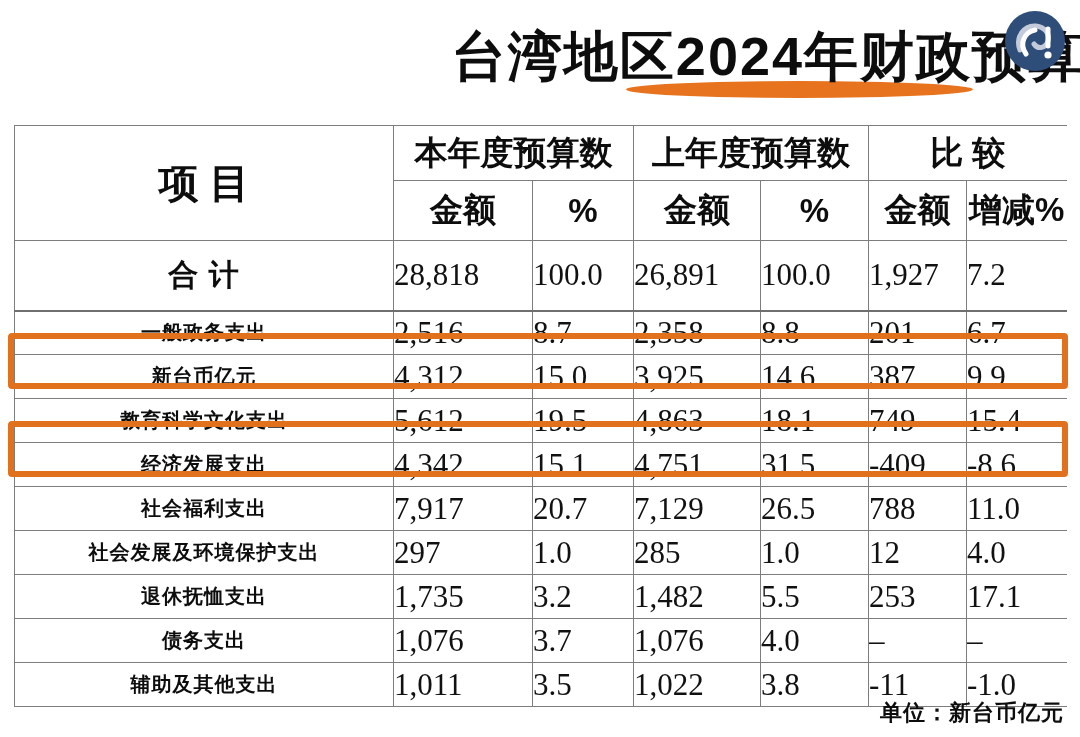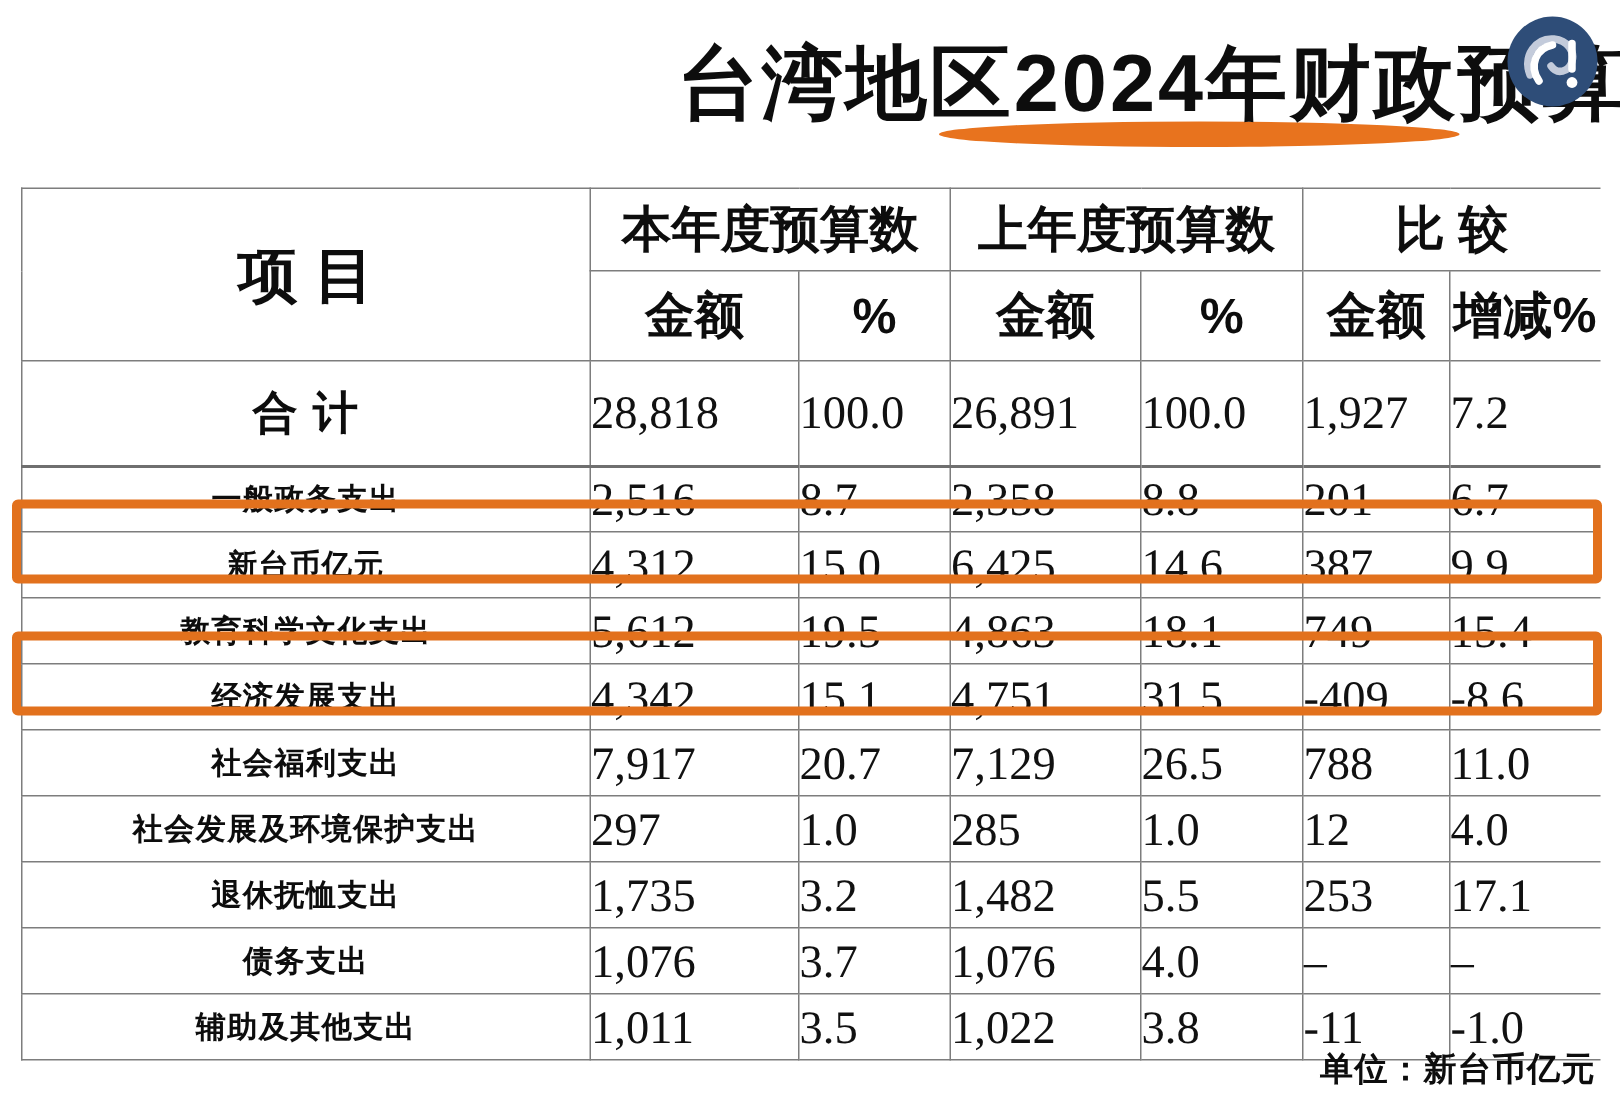--- a/index.html
+++ b/index.html
@@ -133,21 +133,21 @@
     <td class="num">2,358</td>
     <td class="num">8.8</td>
     <td class="num">201</td>
     <td class="num">6.7</td>
   </tr>
 
   <tr class="row-data">
     <td class="label">新台币亿元</td>
     <td class="num">4,312</td>
     <td class="num">15.0</td>
-    <td class="num">6,425</td>
+    <td class="num">3,925</td>
     <td class="num">14.6</td>
     <td class="num">387</td>
     <td class="num">9.9</td>
   </tr>
 
   <tr class="row-data">
     <td class="label">教育科学文化支出</td>
     <td class="num">5,612</td>
     <td class="num">19.5</td>
     <td class="num">4,863</td>

